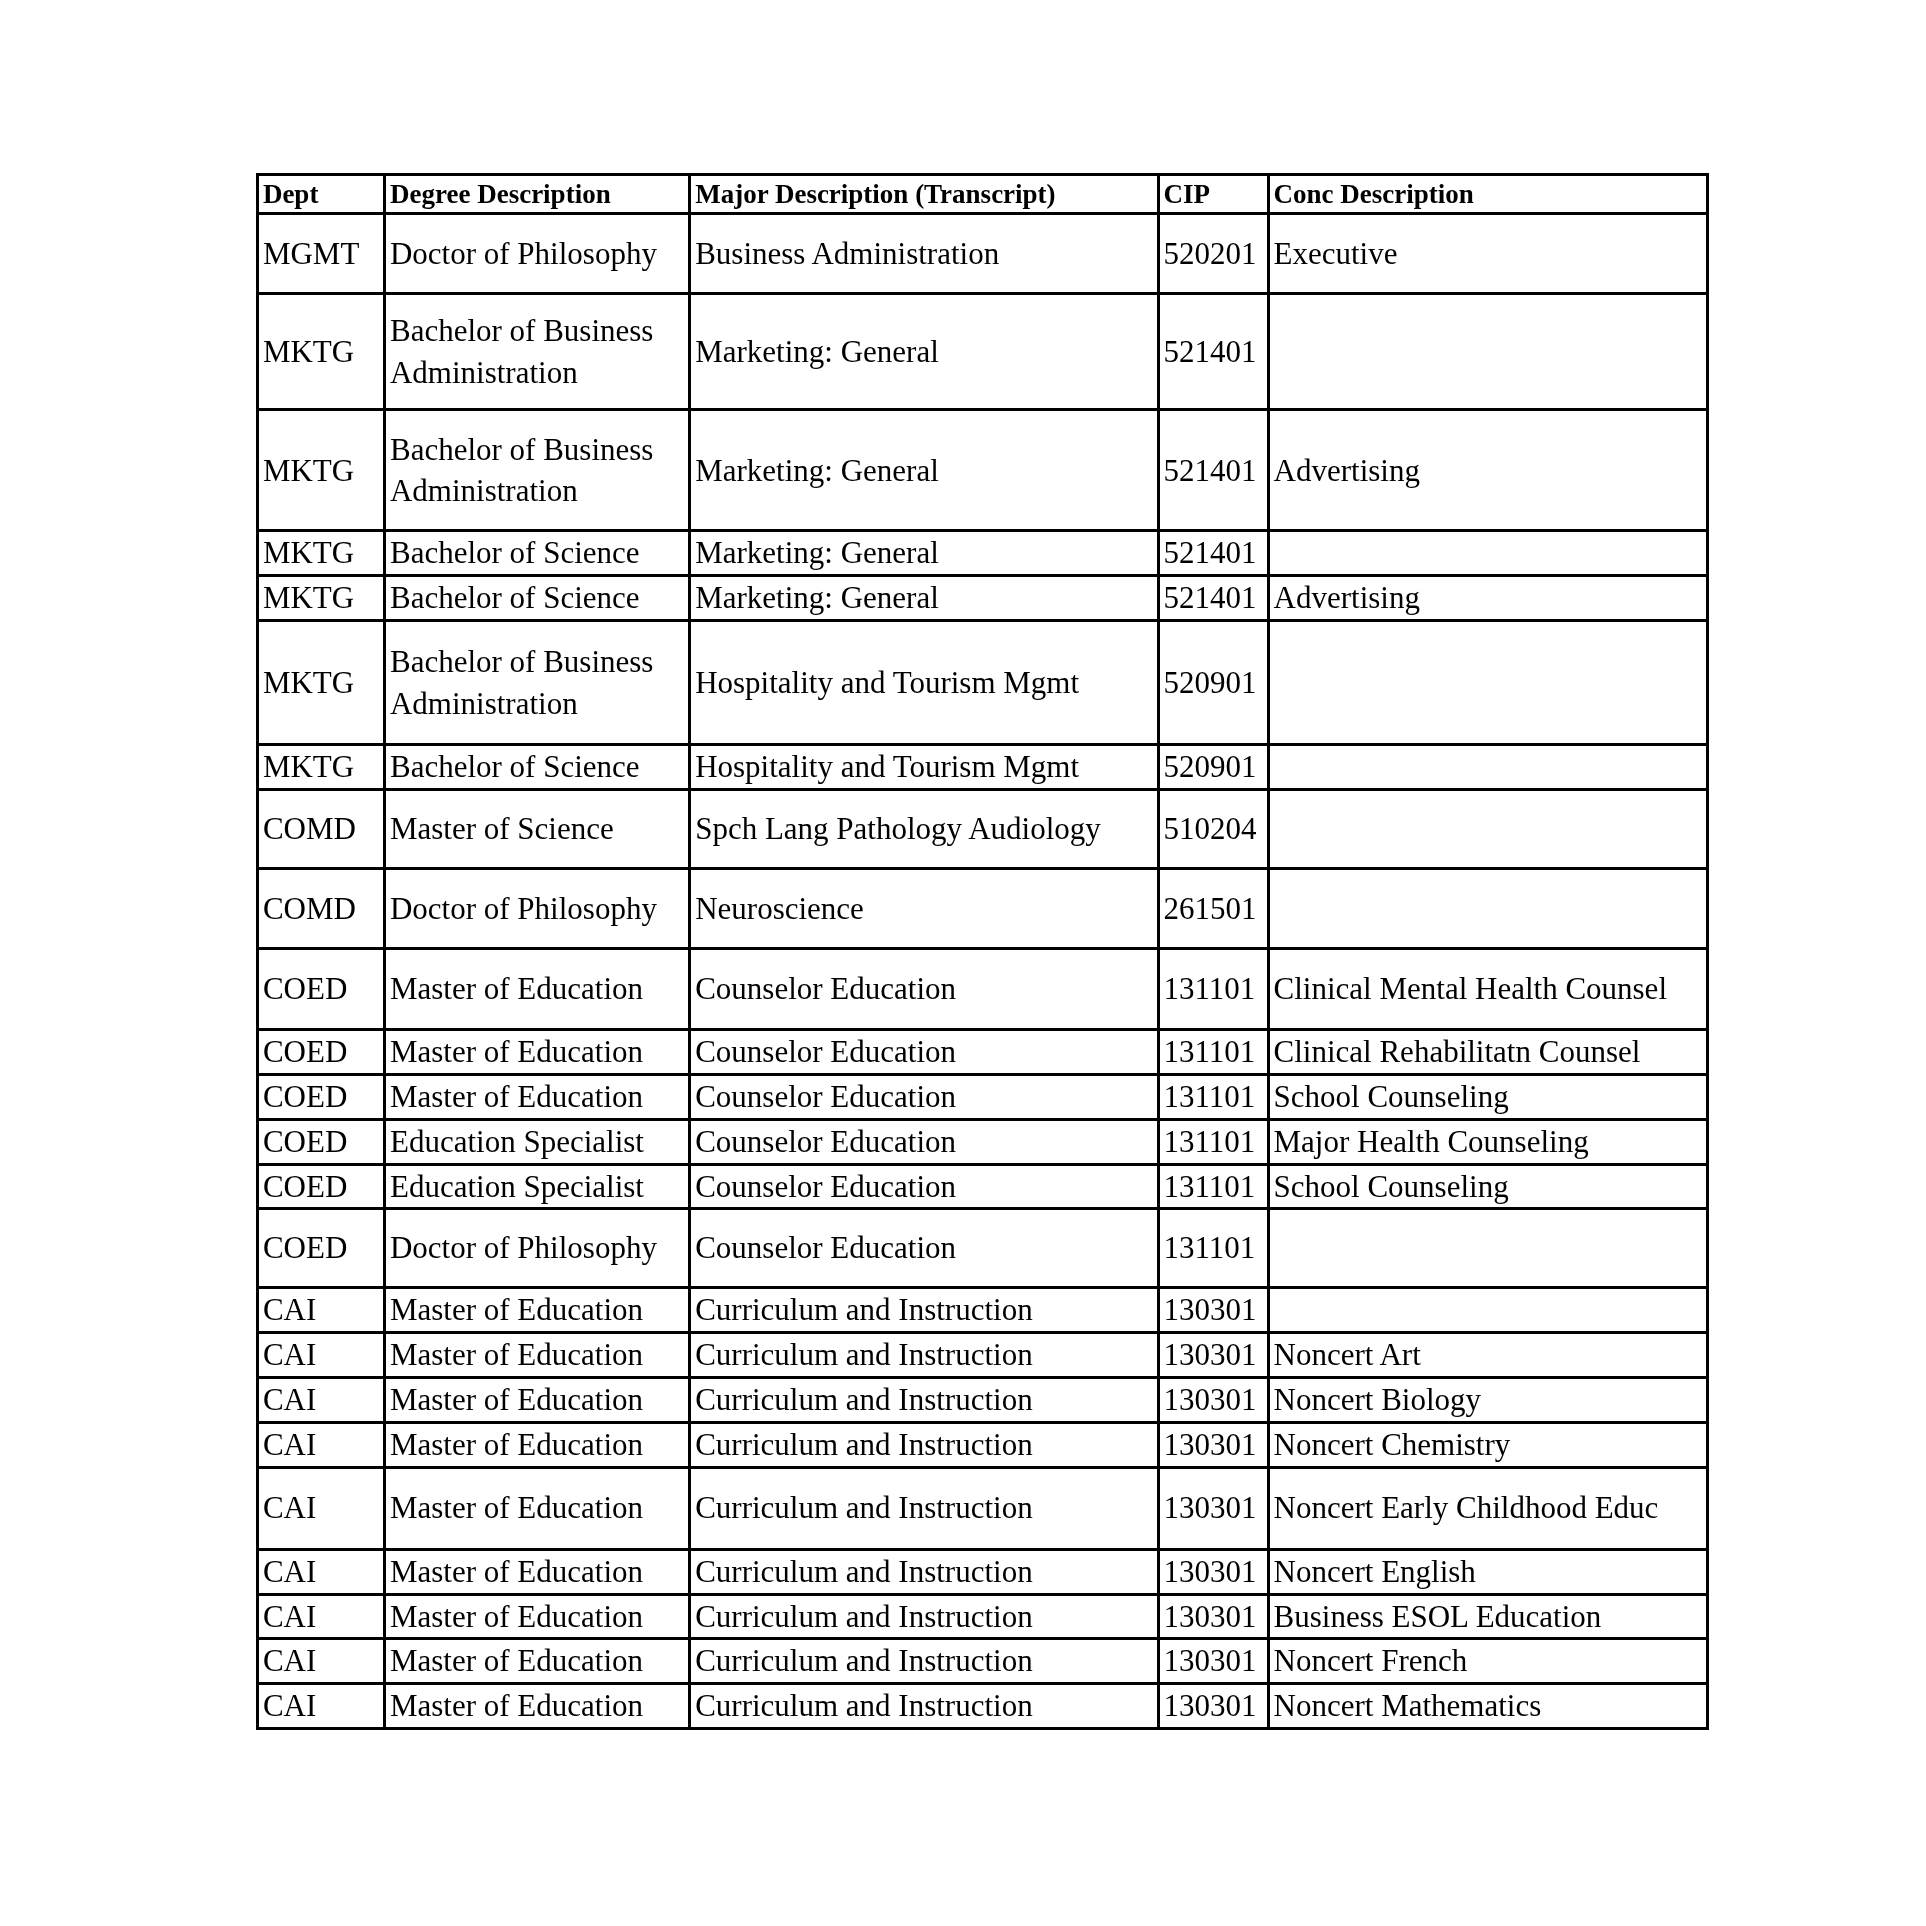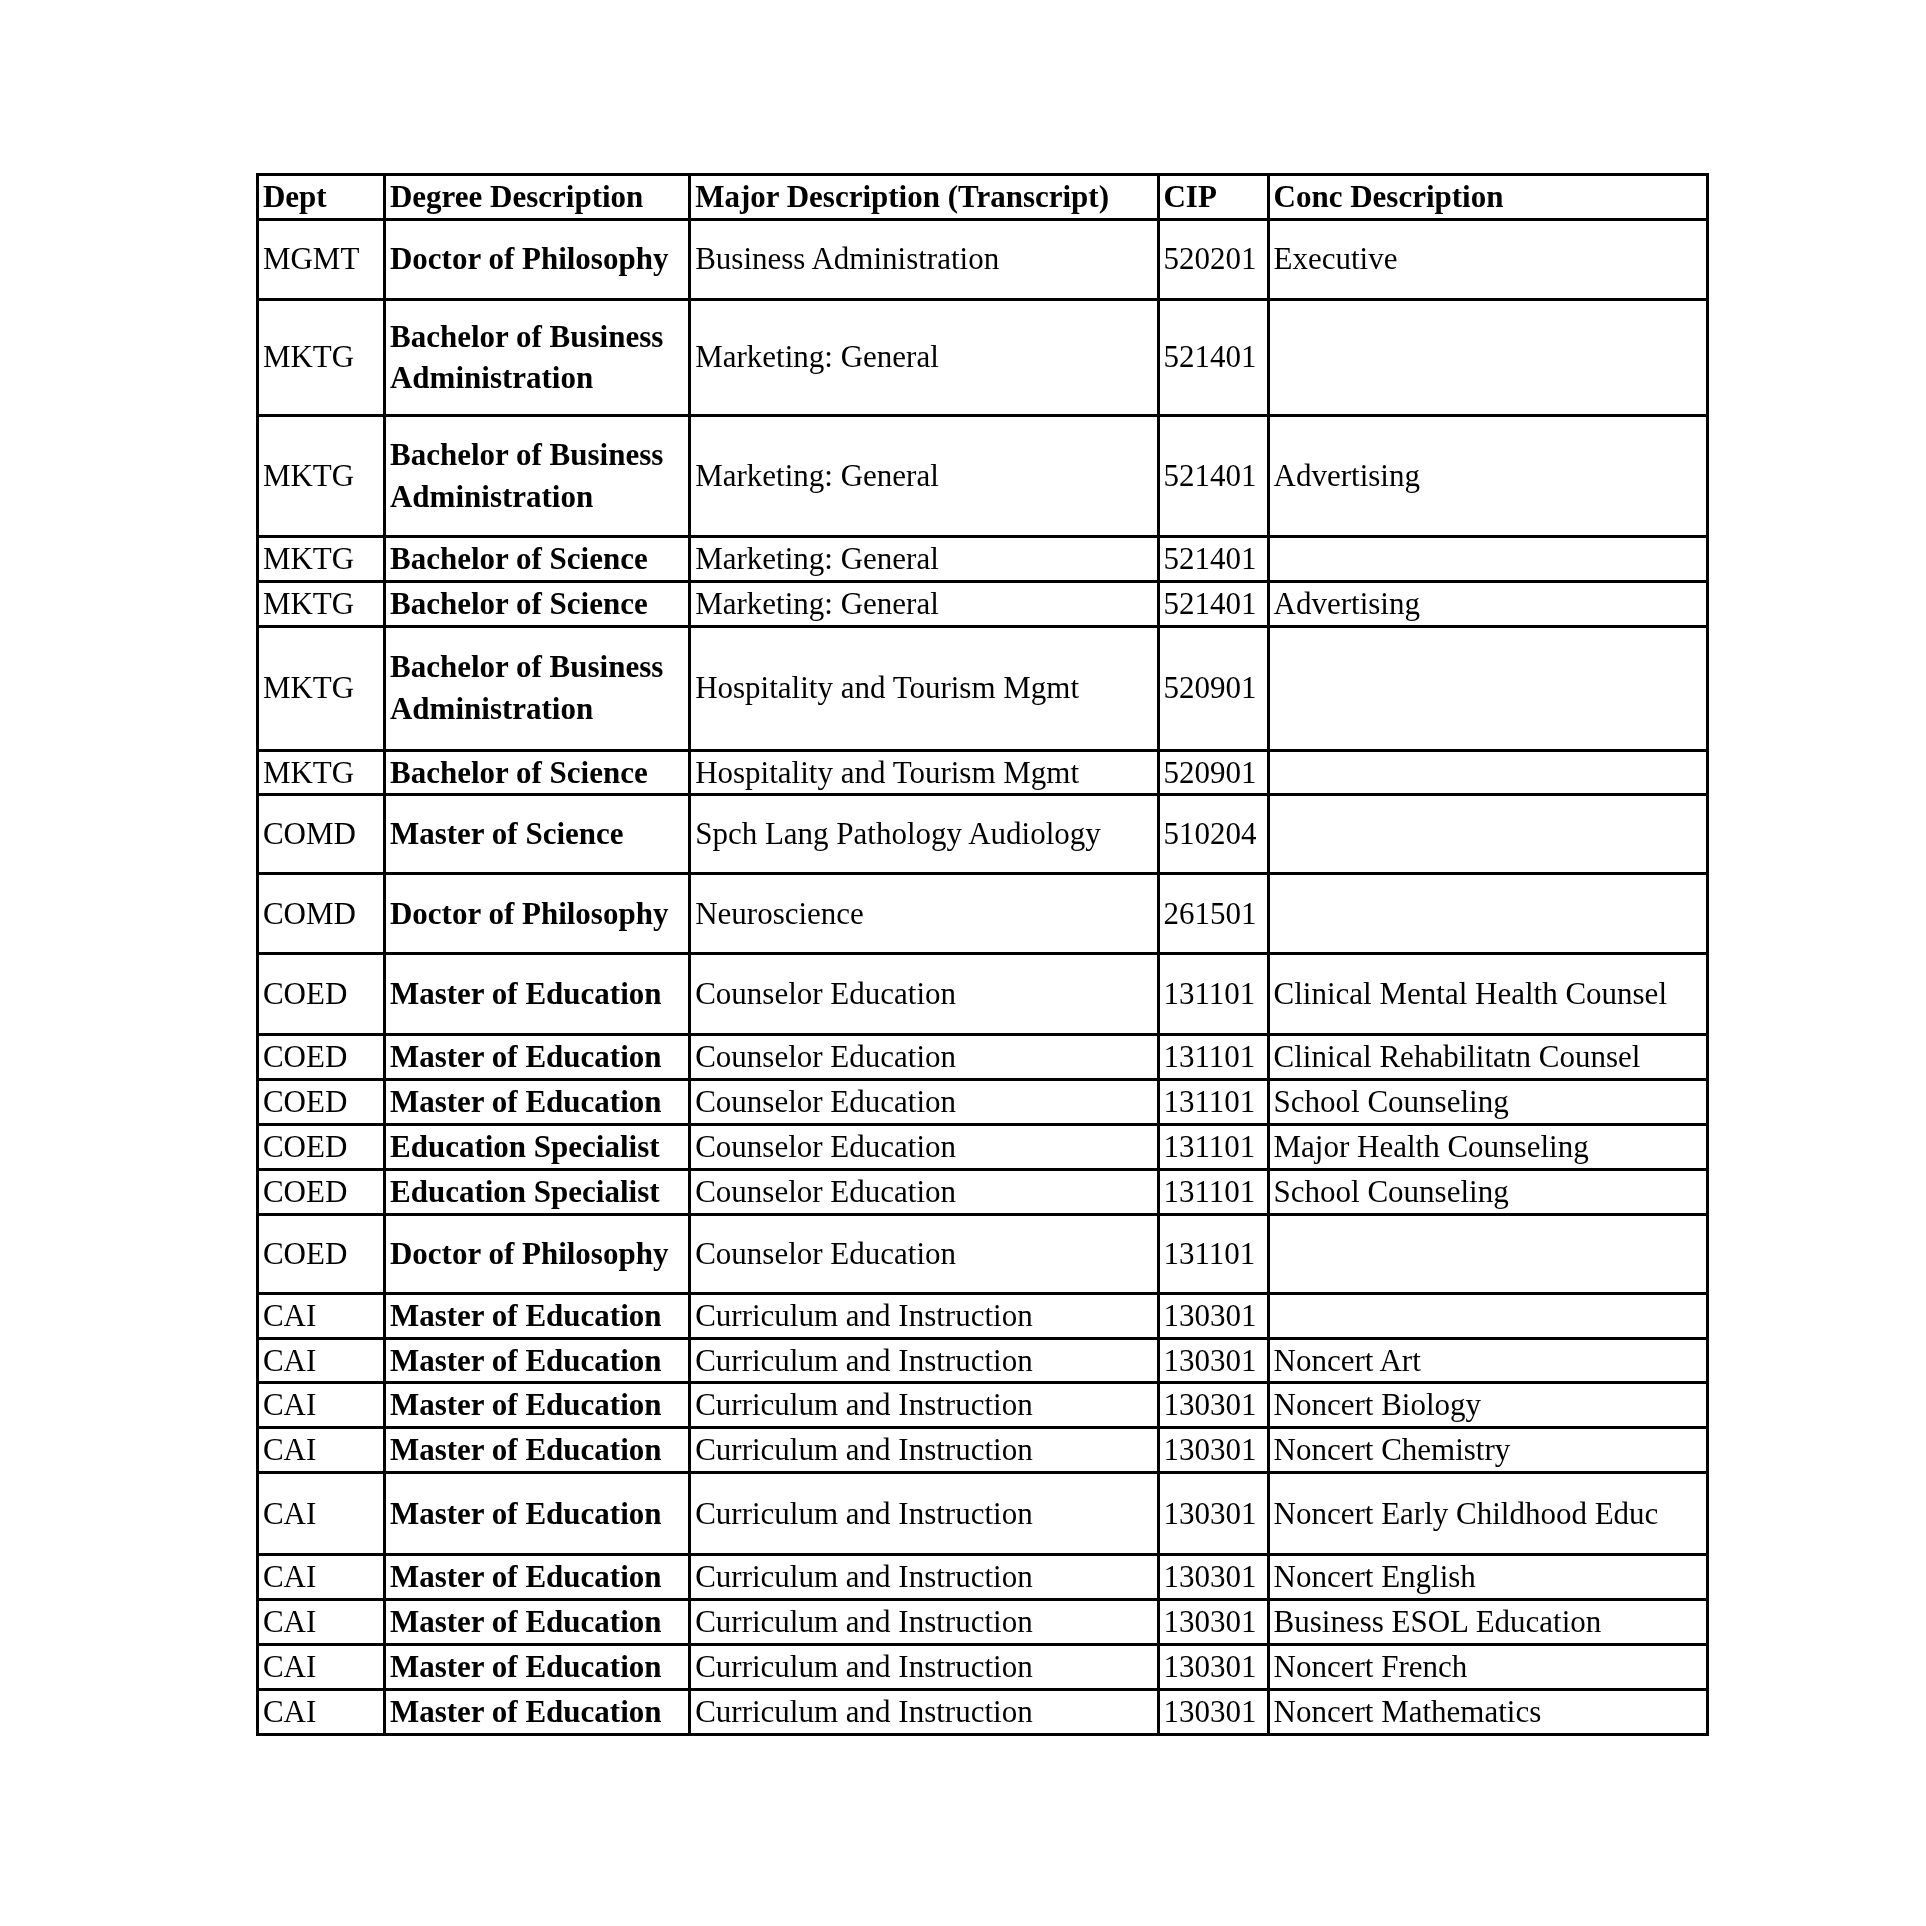--- a/index.html
+++ b/index.html
@@ -29,28 +29,27 @@
   .sheet-table td {
     border: 3.9px solid #000000;
     padding: 0 3.9px;
     vertical-align: middle;
     text-align: left;
     overflow: hidden;
   }
   .sheet-table th {
     font-weight: bold;
     white-space: nowrap;
-    font-size: 31px;
+    font-size: 27px;
   }
   .sheet-table td {
     white-space: nowrap;
   }
   .sheet-table td.wrap {
     white-space: normal;
-    font-weight: bold;
   }
   
   col.c-dept  { width: 127px; }
   col.c-degree{ width: 305px; }
   col.c-major { width: 468px; }
   col.c-cip   { width: 110px; }
   col.c-conc  { width: 439px; }
 </style>
 </head>
 <body>

